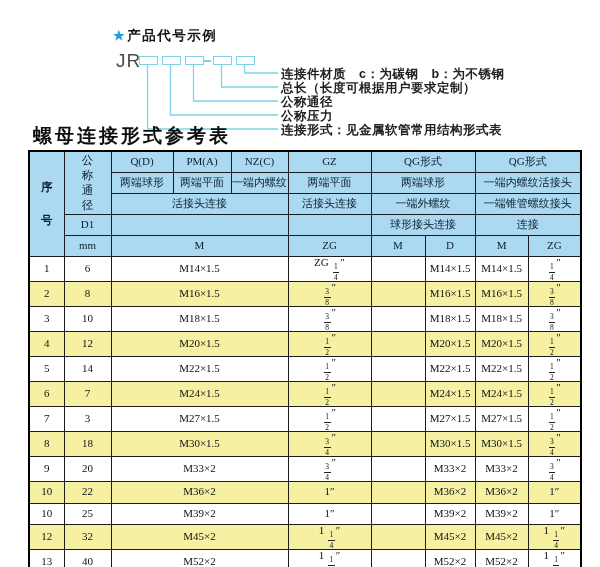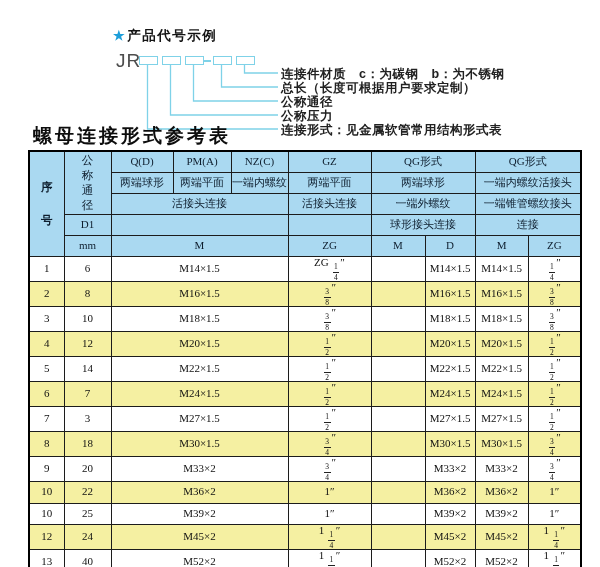--- a/index.html
+++ b/index.html
@@ -286,21 +286,21 @@
           <td>25</td>
           <td colspan="3">M39×2</td>
           <td>1″</td>
           <td></td>
           <td>M39×2</td>
           <td>M39×2</td>
           <td>1″</td>
         </tr>
         <tr class="alt">
           <td>12</td>
-          <td>24</td>
+          <td>32</td>
           <td colspan="3">M45×2</td>
           <td>1 <span class="frac">
               <span class="fn">1</span>
               <span class="fd">4</span>
             </span>″</td>
           <td></td>
           <td>M45×2</td>
           <td>M45×2</td>
           <td>1 <span class="frac">
               <span class="fn">1</span>

